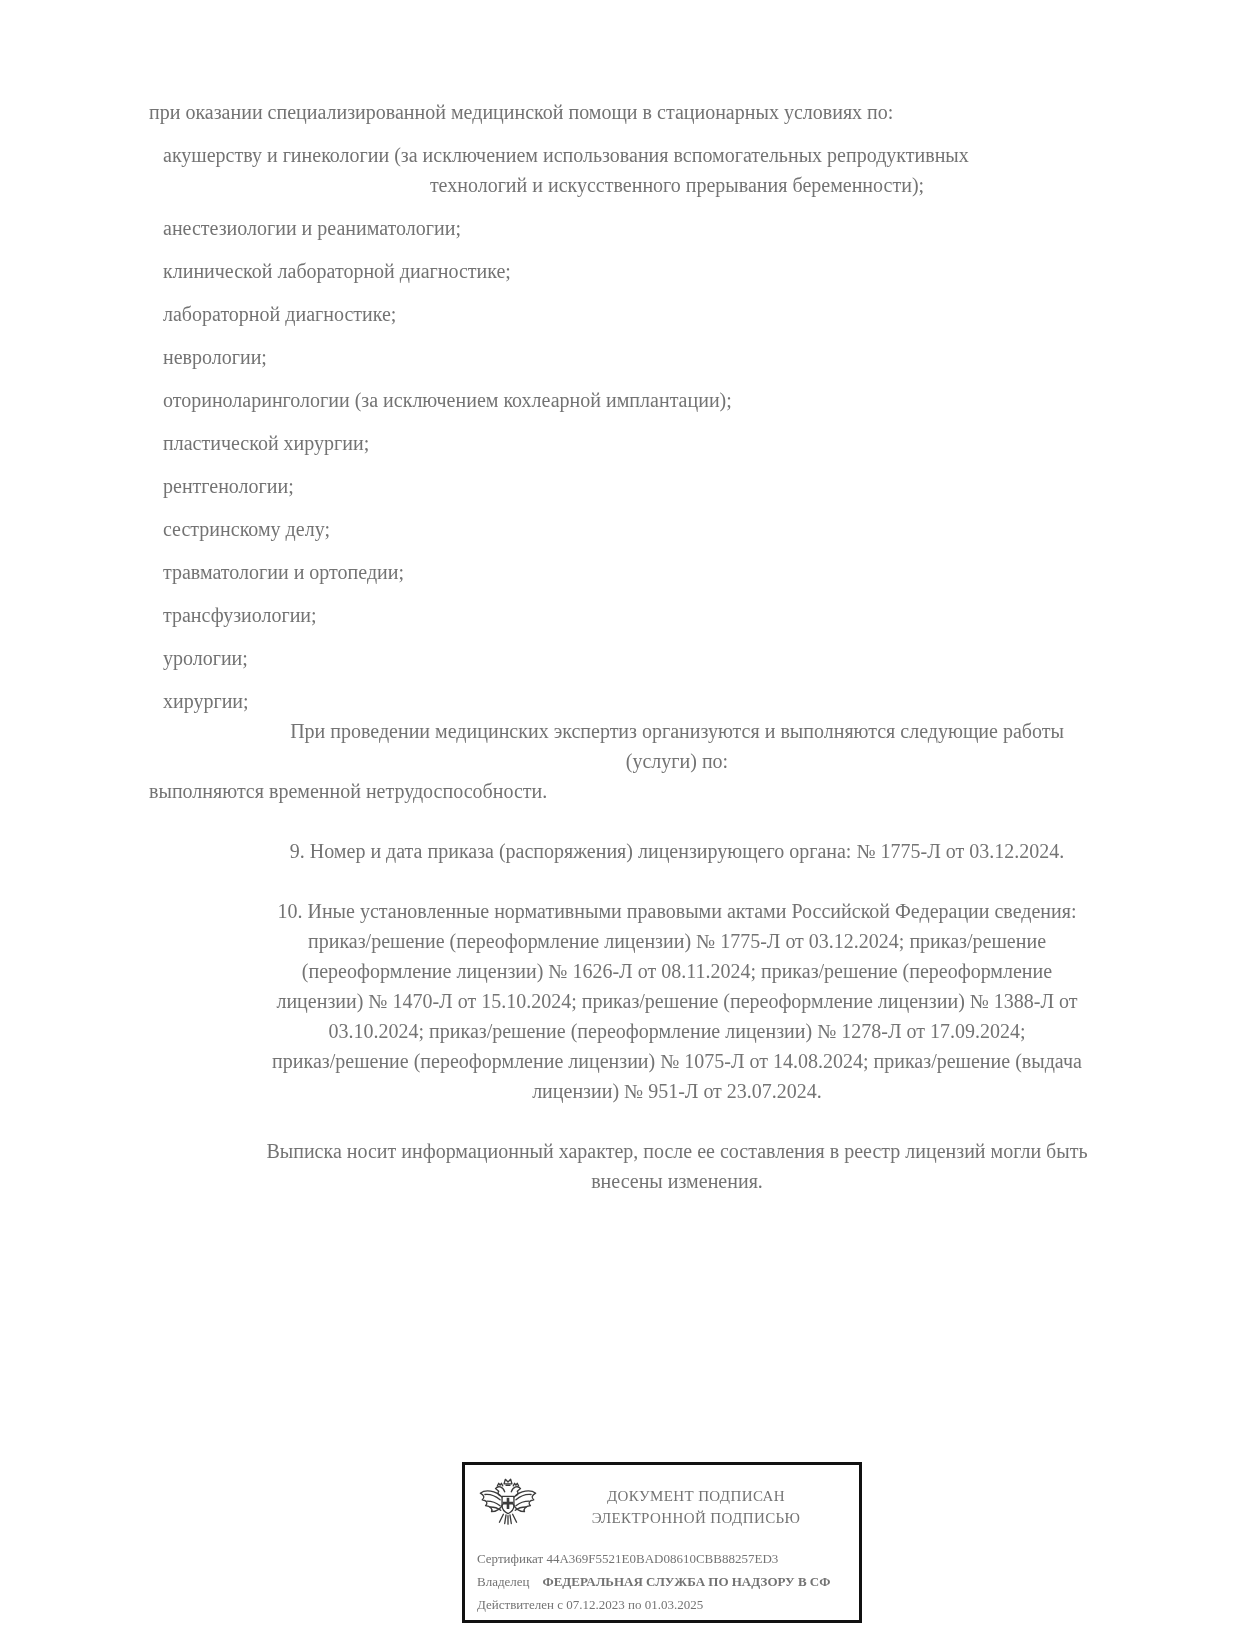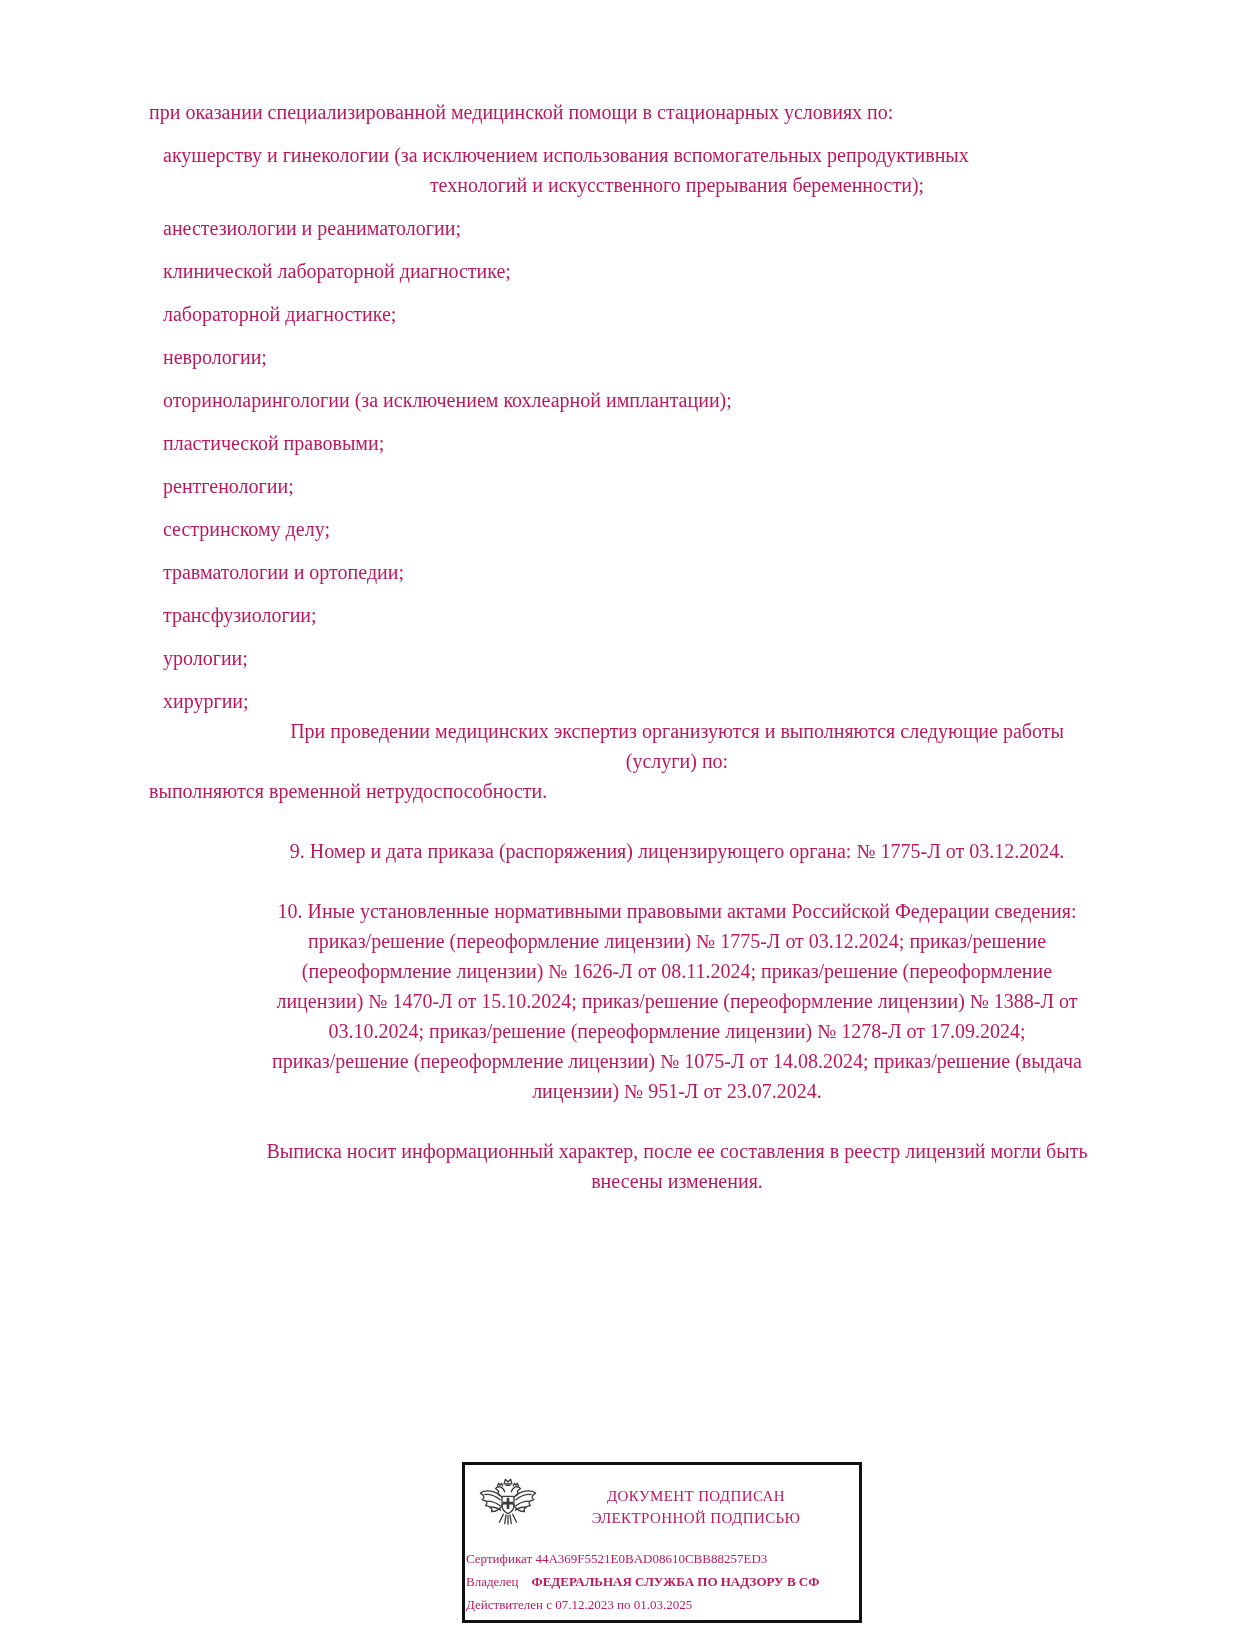--- a/index.html
+++ b/index.html
@@ -1,21 +1,21 @@
 <!DOCTYPE html>
 <html><head>
 <meta charset="utf-8">
 <style>
   html,body{margin:0;padding:0;background:#ffffff;}
   .page{
     position:relative;
     width:1240px;
     height:1650px;
     background:#ffffff;
-    color:#be185d;
+    color:#737373;
     font-family:"Liberation Serif", serif;
     overflow:hidden;
   }
   
   .doc-body{
     position:absolute;
     left:134px;
     top:97px;
     right:20px;
   }
@@ -54,21 +54,21 @@
     left:78px;
     top:20px;
     width:306px;
     text-align:center;
     font-size:15px;
     line-height:22px;
     letter-spacing:0.4px;
   }
   .stamp-lines{
     position:absolute;
-    left:1px;
+    left:12px;
     top:82px;
     right:0;
     font-size:13px;
     line-height:23px;
     white-space:nowrap;
   }
   .own-val{
     font-weight:bold;
     margin-left:13px;
   }
@@ -80,21 +80,21 @@
 
   <div class="doc-body">
     <div class="line i1">при оказании специализированной медицинской помощи в стационарных условиях по:</div>
     <div class="line i2">акушерству и гинекологии (за исключением использования вспомогательных репродуктивных</div>
     <div class="line i0">технологий и искусственного прерывания беременности);</div>
     <div class="line i2">анестезиологии и реаниматологии;</div>
     <div class="line i2">клинической лабораторной диагностике;</div>
     <div class="line i2">лабораторной диагностике;</div>
     <div class="line i2">неврологии;</div>
     <div class="line i2">оториноларингологии (за исключением кохлеарной имплантации);</div>
-    <div class="line i2">пластической правовыми;</div>
+    <div class="line i2">пластической хирургии;</div>
     <div class="line i2">рентгенологии;</div>
     <div class="line i2">сестринскому делу;</div>
     <div class="line i2">травматологии и ортопедии;</div>
     <div class="line i2">трансфузиологии;</div>
     <div class="line i2">урологии;</div>
     <div class="line i2">хирургии;</div>
     <div class="line i0">При проведении медицинских экспертиз организуются и выполняются следующие работы</div>
     <div class="line i0">(услуги) по:</div>
     <div class="line i1">выполняются временной нетрудоспособности.</div>
     <div class="line blank"></div>

